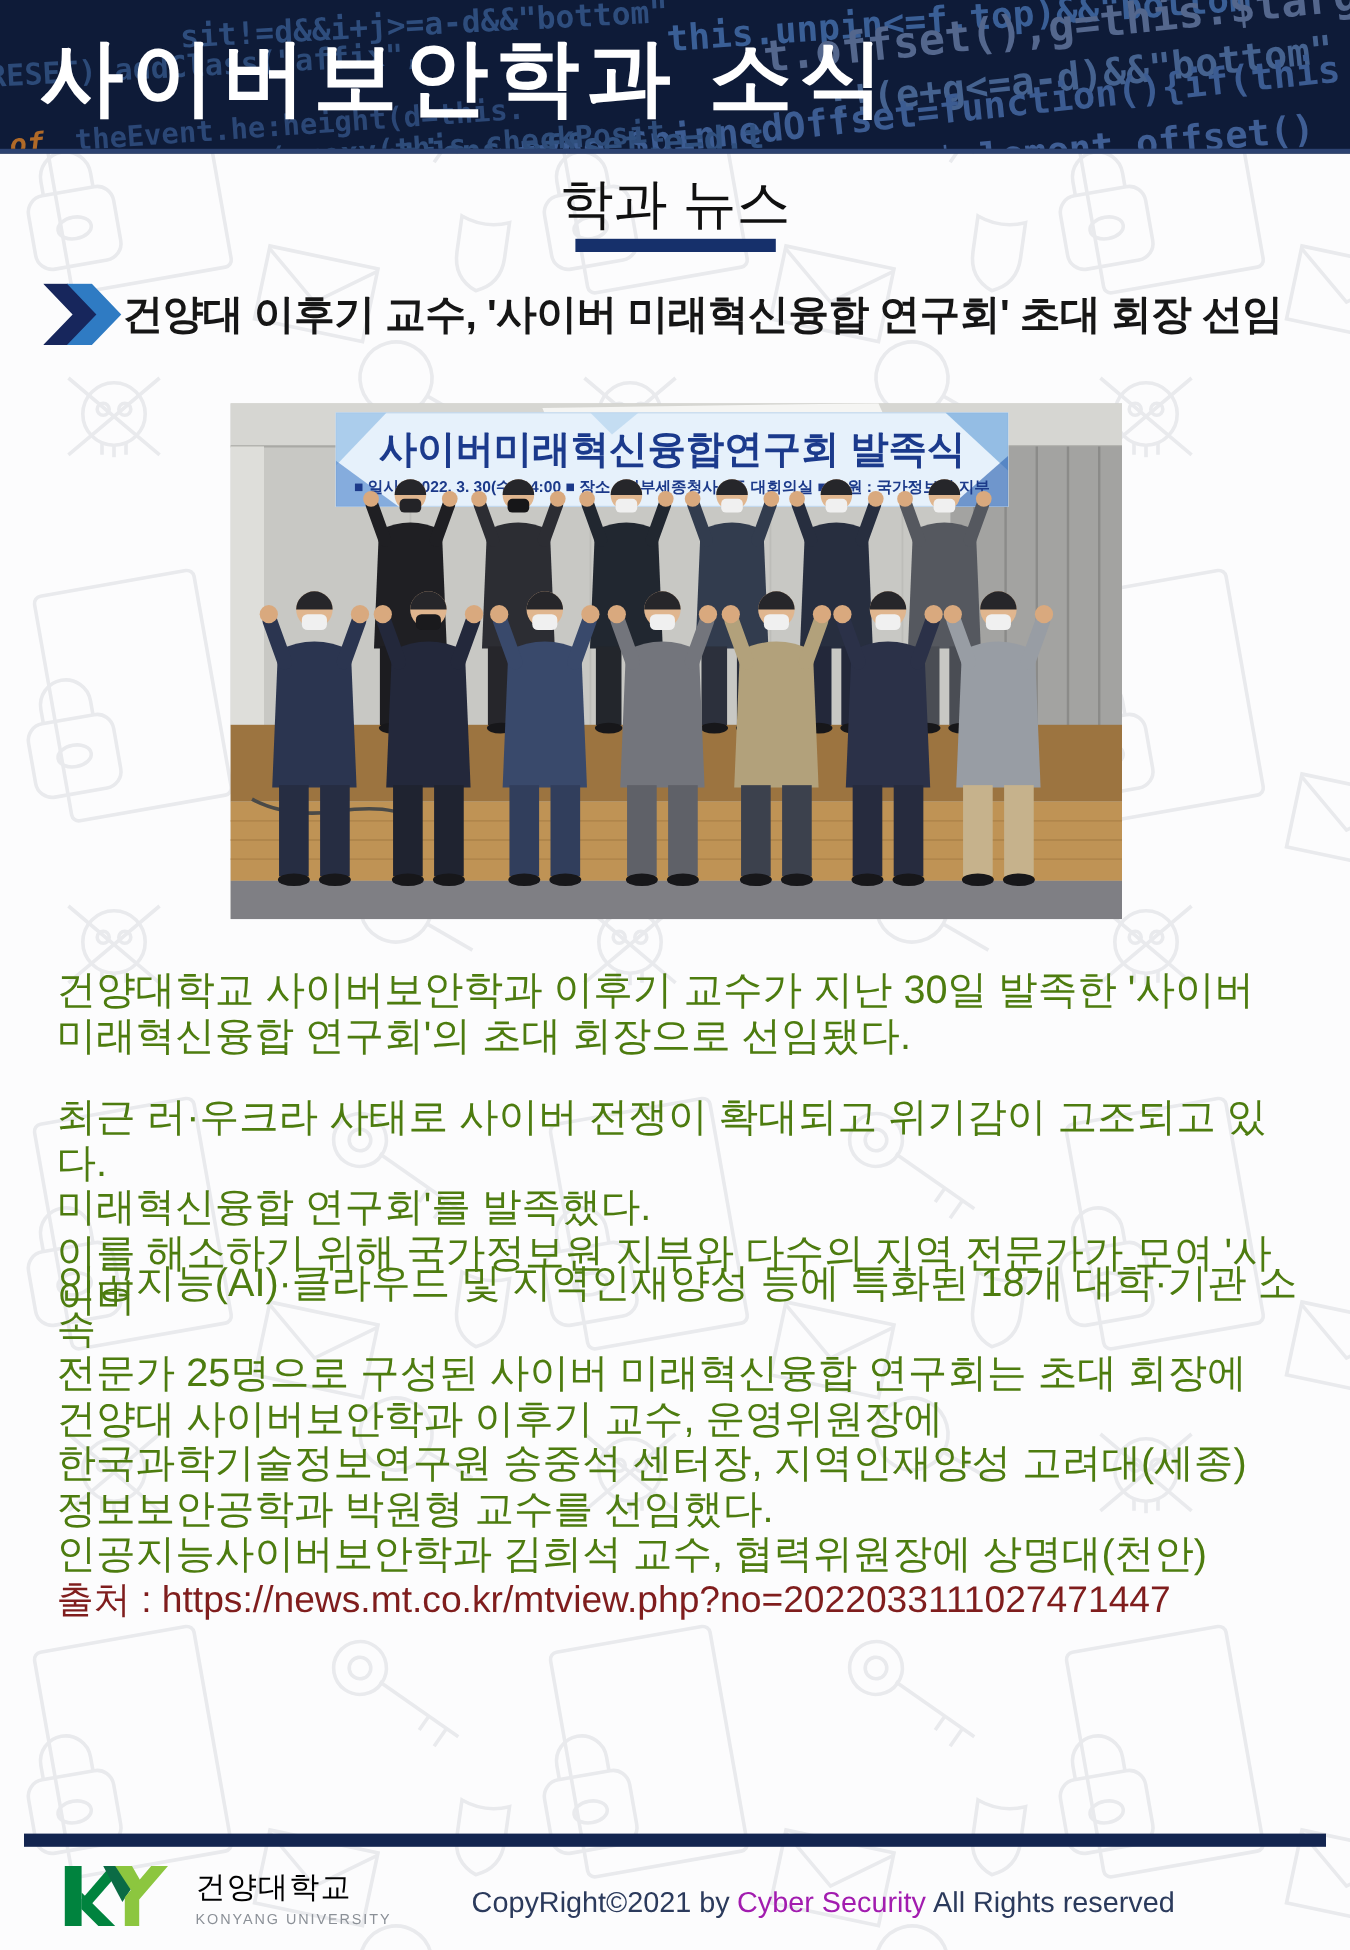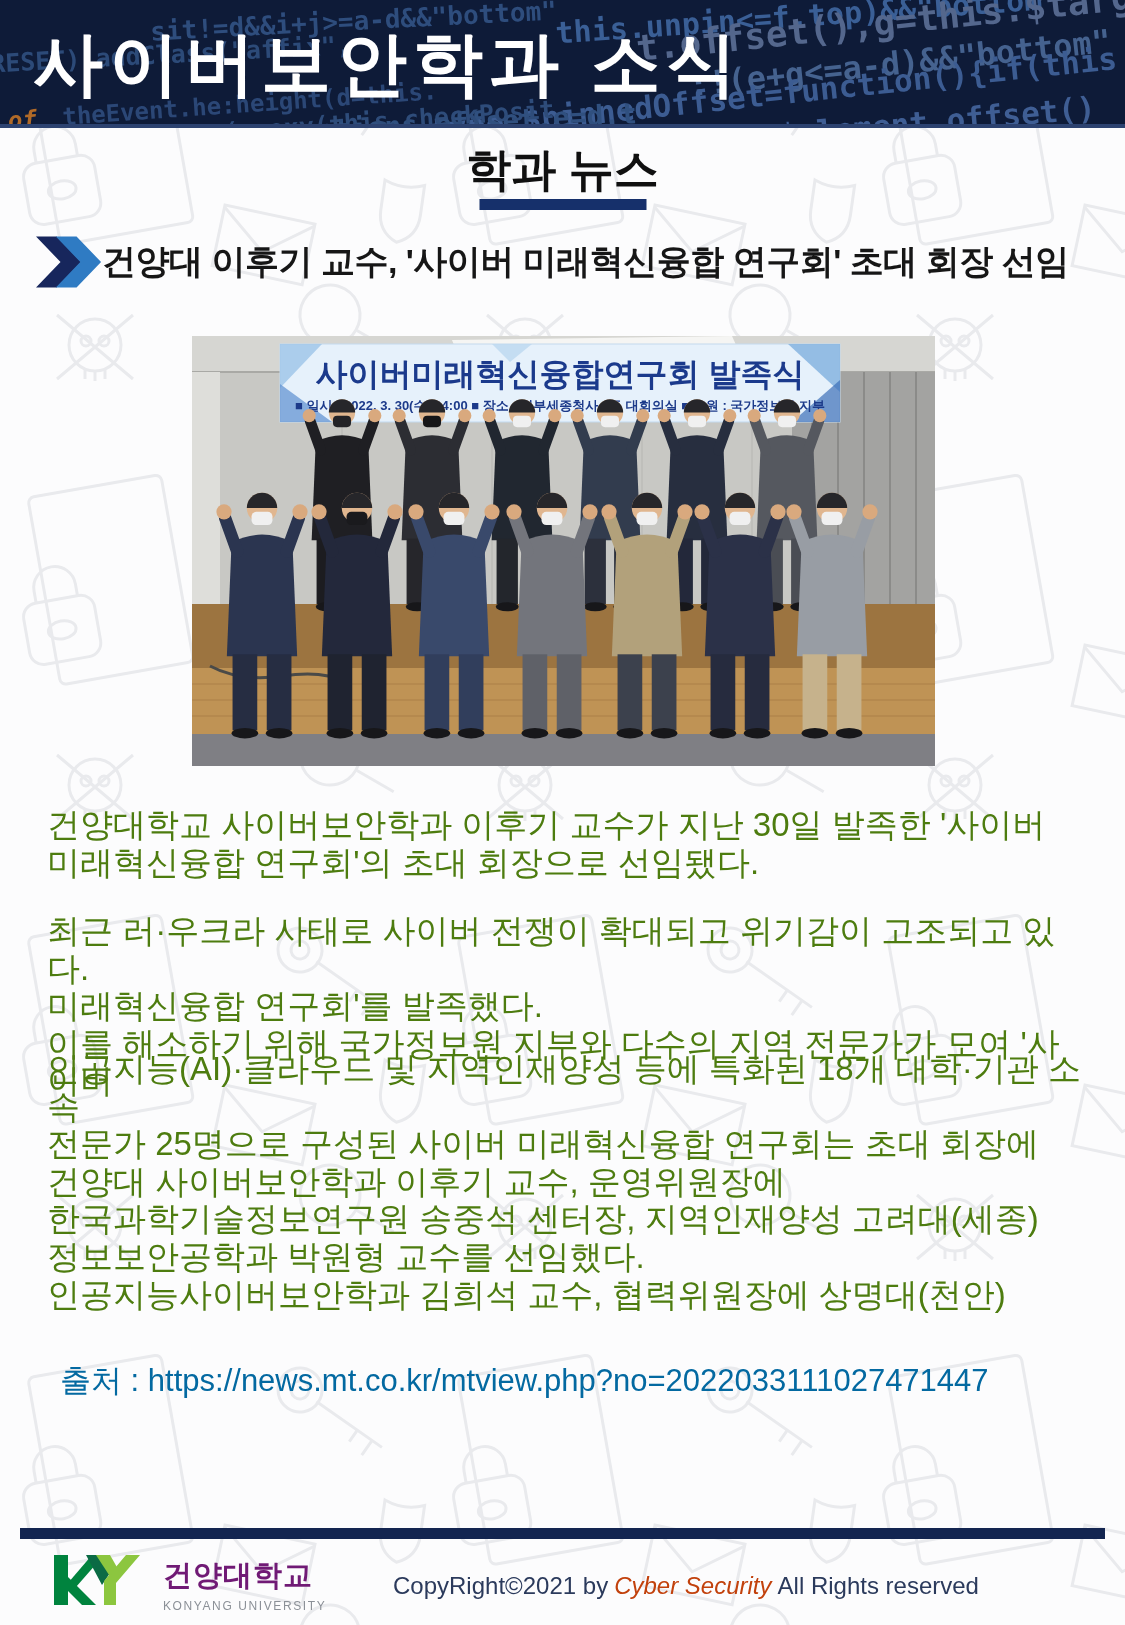--- a/index.html
+++ b/index.html
@@ -23,48 +23,48 @@
   .c6 { top:90px; left:62px;  font-size:24px; color:#2b4776; transform:rotate(-4deg); }
   .c7 { top:106px;left:300px; font-size:28px; color:#30507f; transform:rotate(-3deg); }
   .c8 { top:112px;left:58px;  font-size:25px; color:#2e4c7a; transform:rotate(-4deg); }
   .c9 { top:104px;left:760px; font-size:31px; color:#3f5e94; transform:rotate(-5deg); }
   .cof{ top:106px;left:8px;   font-size:24px; color:#b06a28; font-style:italic; transform:rotate(-4deg); }
   .hdr-title { position:absolute; top:16px; left:33px; font-size:70px; line-height:96px;
                font-weight:800; color:#ffffff; letter-spacing:6px; white-space:nowrap; }
 
   
   .sec-title { position:absolute; top:140px; left:0; width:100%; text-align:center;
-               font-size:45px; font-weight:700; color:#101010; z-index:2; }
+               font-size:45px; font-weight:400; color:#101010; z-index:2; }
   .sec-bar { position:absolute; top:199px; left:50%; transform:translateX(-50%);
              width:167px; height:11px; background:#16306b; z-index:2; }
 
   
   .headline { position:absolute; top:236px; left:36px; width:1070px; display:flex;
               align-items:center; z-index:2; }
   .headline .txt { font-size:34px; font-weight:800; color:#161616; letter-spacing:-0.5px; white-space:nowrap; }
 
   
   .photo { position:absolute; top:336px; left:192px; width:743px; height:430px; z-index:2; }
 
   
   .para { position:absolute; left:47px; width:1040px; font-size:33px; line-height:37.6px;
           color:#4d7c0f; z-index:2; }
   .p1 { top:806px; } .p2 { top:912px; } .p3 { top:1050px; }
-  .source { position:absolute; left:47px; top:1360px; font-size:31px; color:#0369a1; z-index:2;margin-left:13px; }
+  .source { position:absolute; left:47px; top:1312px; font-size:31px; color:#7f1d1d; z-index:2; }
 
   
   .foot-bar { position:absolute; top:1528px; left:20px; width:1085px; height:11px;
               background:#132550; z-index:2; }
   .logo { position:absolute; top:1551px; left:52px; width:100px; height:58px; z-index:2; }
   .uni { position:absolute; top:1556px; left:163px; z-index:2; }
-  .uni .kr { font-size:29px; font-weight:700; color:#701a75; letter-spacing:1px; }
+  .uni .kr { font-size:25px; font-weight:400; color:#000000; letter-spacing:1px; }
   .uni .en { font-size:12px; color:#8b9097; letter-spacing:1.6px; margin-top:3px; }
   .copy { position:absolute; top:1572px; left:393px; font-size:24px; color:#2b3a5c;
           white-space:nowrap; z-index:2; }
-  .copy .red { color:#c2410c;font-style:italic; }
+  .copy .red { color:#a21caf; }
   .copy span { margin-right:6px; }
 </style>
 </head>
 <body>
 
 <div class="page">
 
   <svg class="wm" width="1125" height="1625">
     <defs>
       <pattern id="wm" width="430" height="440" patternUnits="userSpaceOnUse">

